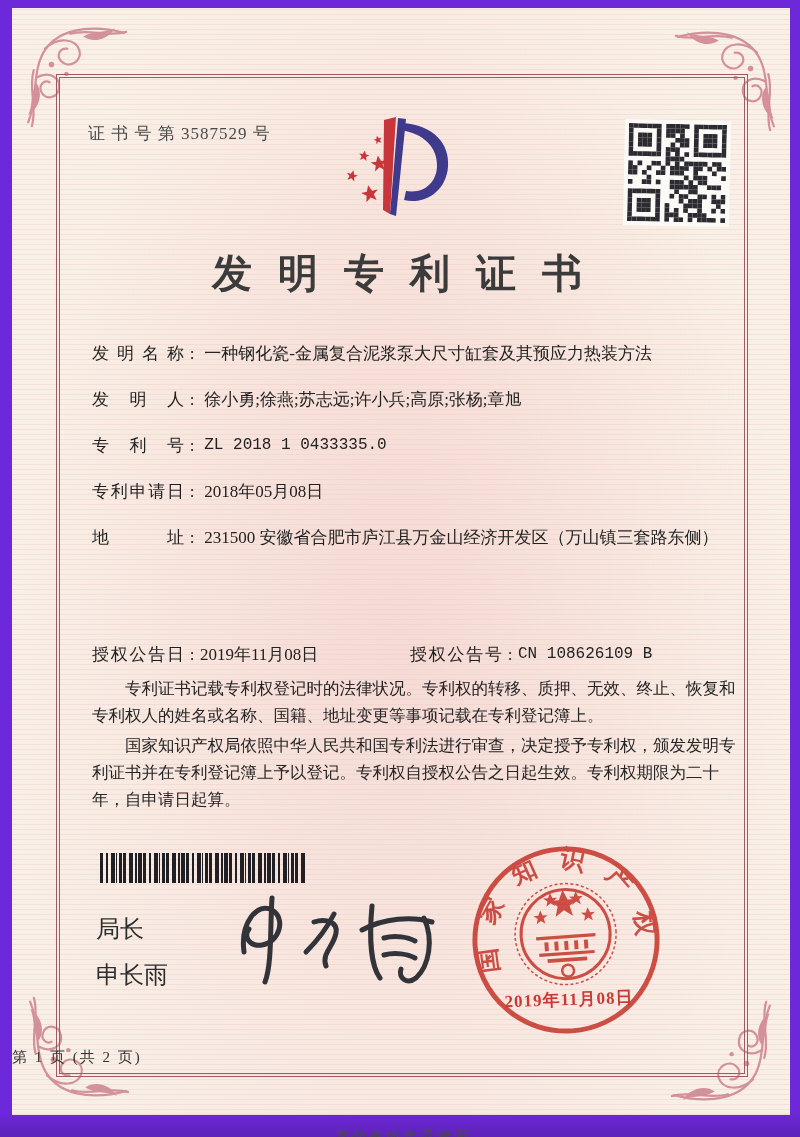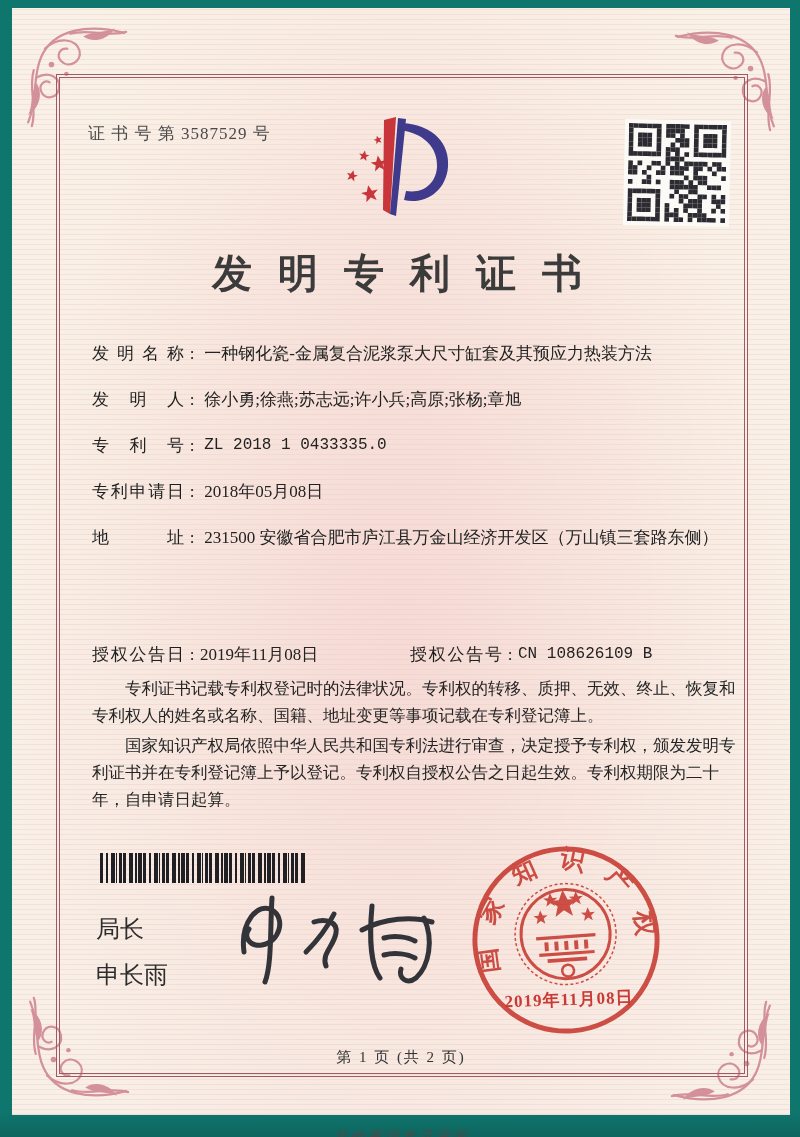--- a/index.html
+++ b/index.html
@@ -1,16 +1,16 @@
 <!DOCTYPE html>
 <html><head>
 <meta charset="utf-8">
 <style>
   html,body{margin:0;padding:0;background:#e8e8e8;}
-  .photo{position:relative;width:800px;height:1137px;background:#0f766e;overflow:hidden;
+  .photo{position:relative;width:800px;height:1137px;background:#6d28d9;overflow:hidden;
          font-family:"Liberation Serif","DejaVu Serif",serif;}
   .photo::after{content:"";position:absolute;left:0;right:0;bottom:0;height:26px;
          background:linear-gradient(to bottom,rgba(0,0,0,0),rgba(0,0,0,.14));pointer-events:none;}
   .cert{position:absolute;left:12px;top:8px;right:10px;bottom:22px;
         background:
           radial-gradient(ellipse at 50% 58%, rgba(242,190,190,.38), rgba(242,190,190,0) 72%),
           radial-gradient(ellipse at 50% 25%, rgba(244,205,200,.22), rgba(244,205,200,0) 65%),
           repeating-linear-gradient(0deg, rgba(205,130,135,.13) 0 1px, rgba(205,130,135,0) 1px 5px),
           linear-gradient(#f9f1e7,#f8efe6);}
   .frame{position:absolute;left:44px;right:42px;top:66px;bottom:38px;
@@ -37,21 +37,21 @@
          color:#242424;}
   .paras p{margin:0 0 4px 0;text-indent:2em;}
   .barcode{position:absolute;left:88px;top:845px;width:206px;height:30px;}
   .director{position:absolute;left:84px;top:905px;font-size:24px;color:#2d2d2d;}
   .director .name{margin-top:14px;}
   .signature{position:absolute;left:200px;top:872px;width:250px;height:118px;}
   .seal{position:absolute;left:455px;top:833px;width:198px;height:198px;transform:rotate(-4deg);
         mix-blend-mode:multiply;opacity:.92;}
   .seal-date{position:absolute;left:468px;top:980px;width:178px;text-align:center;color:#ca3a35;
              font-size:17px;font-weight:700;letter-spacing:1px;transform:rotate(-2deg);}
-  .page-info{position:absolute;left:0;right:0;top:1040px;text-align:center;font-size:15px;
+  .page-info{position:absolute;left:0;right:0;top:1040px;font-size:15px;
              letter-spacing:2px;color:#333;}
   .back-note{position:absolute;left:0;right:0;top:1082px;text-align:center;font-size:15px;
              letter-spacing:2px;color:#555;font-style:italic;margin-top:38px;}
 </style>
 </head>
 <body>
 
 <div class="photo">
   <div class="cert">
 

